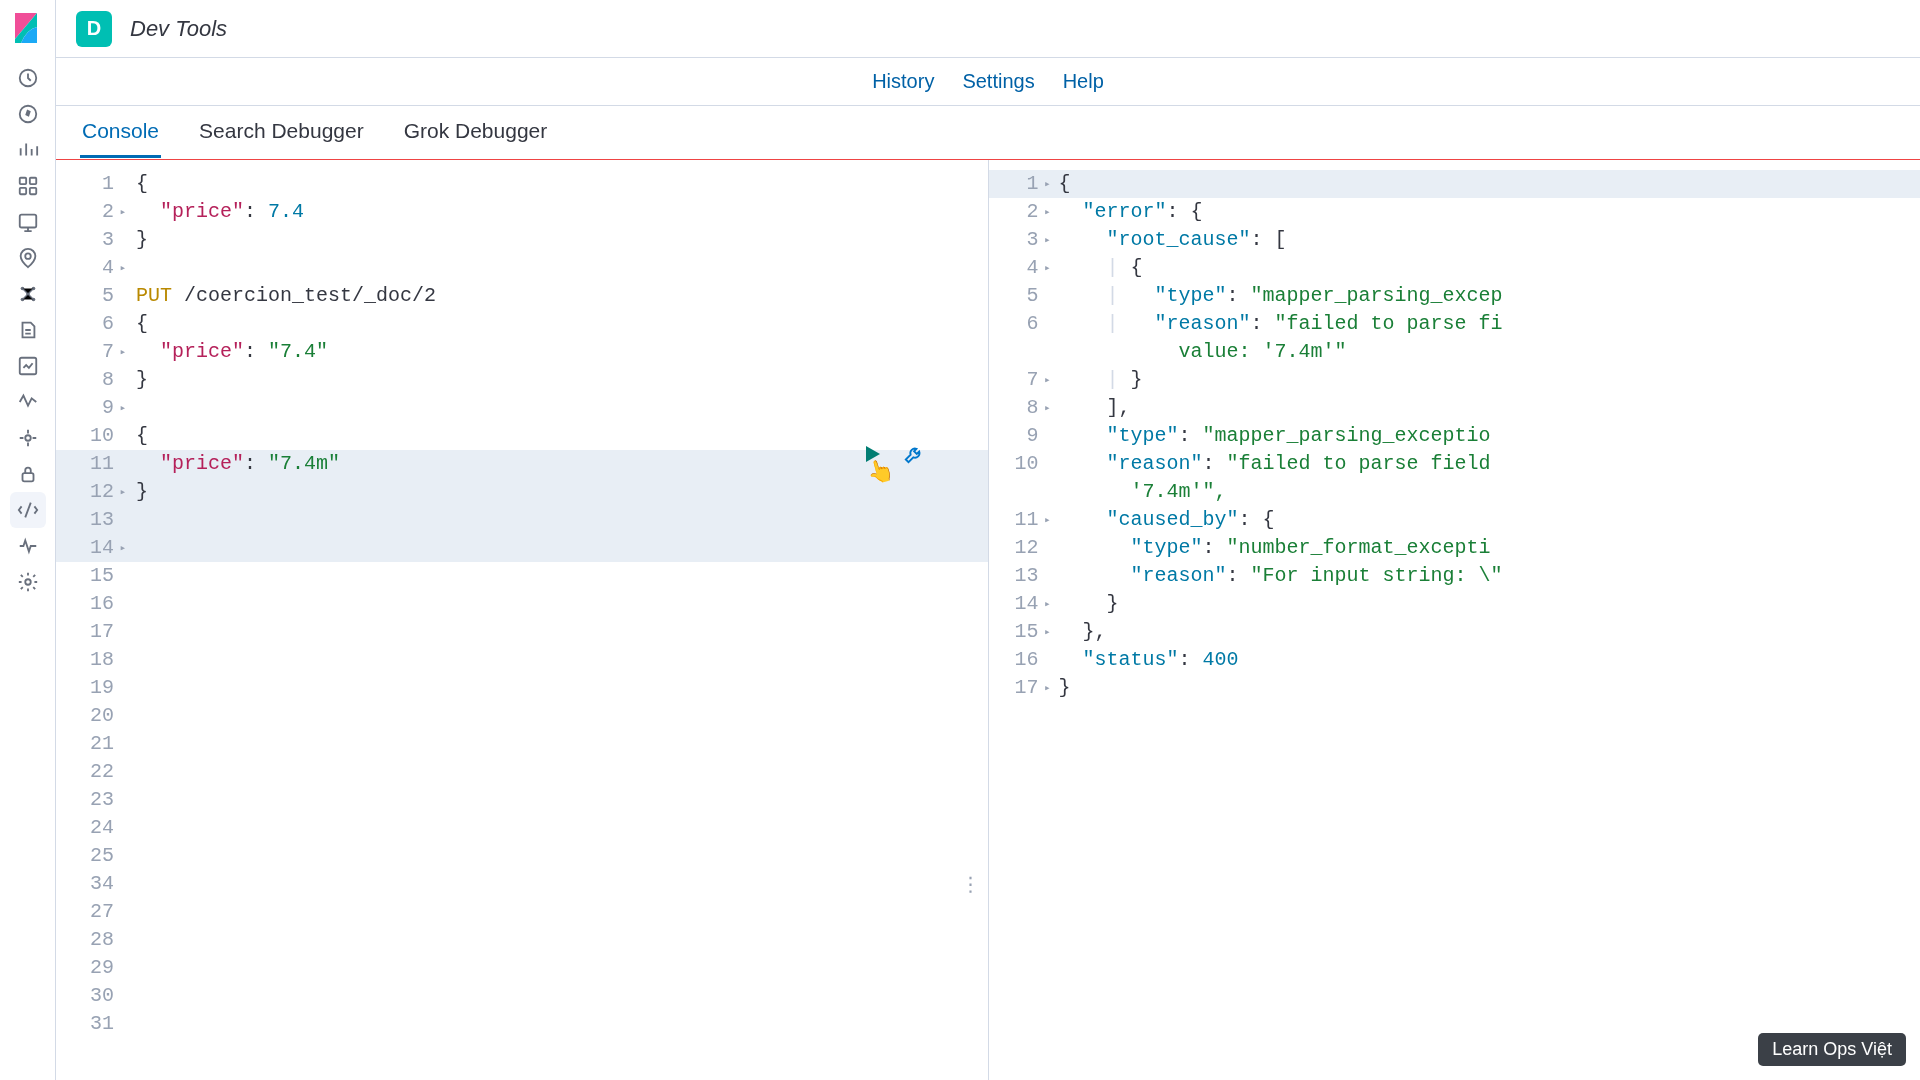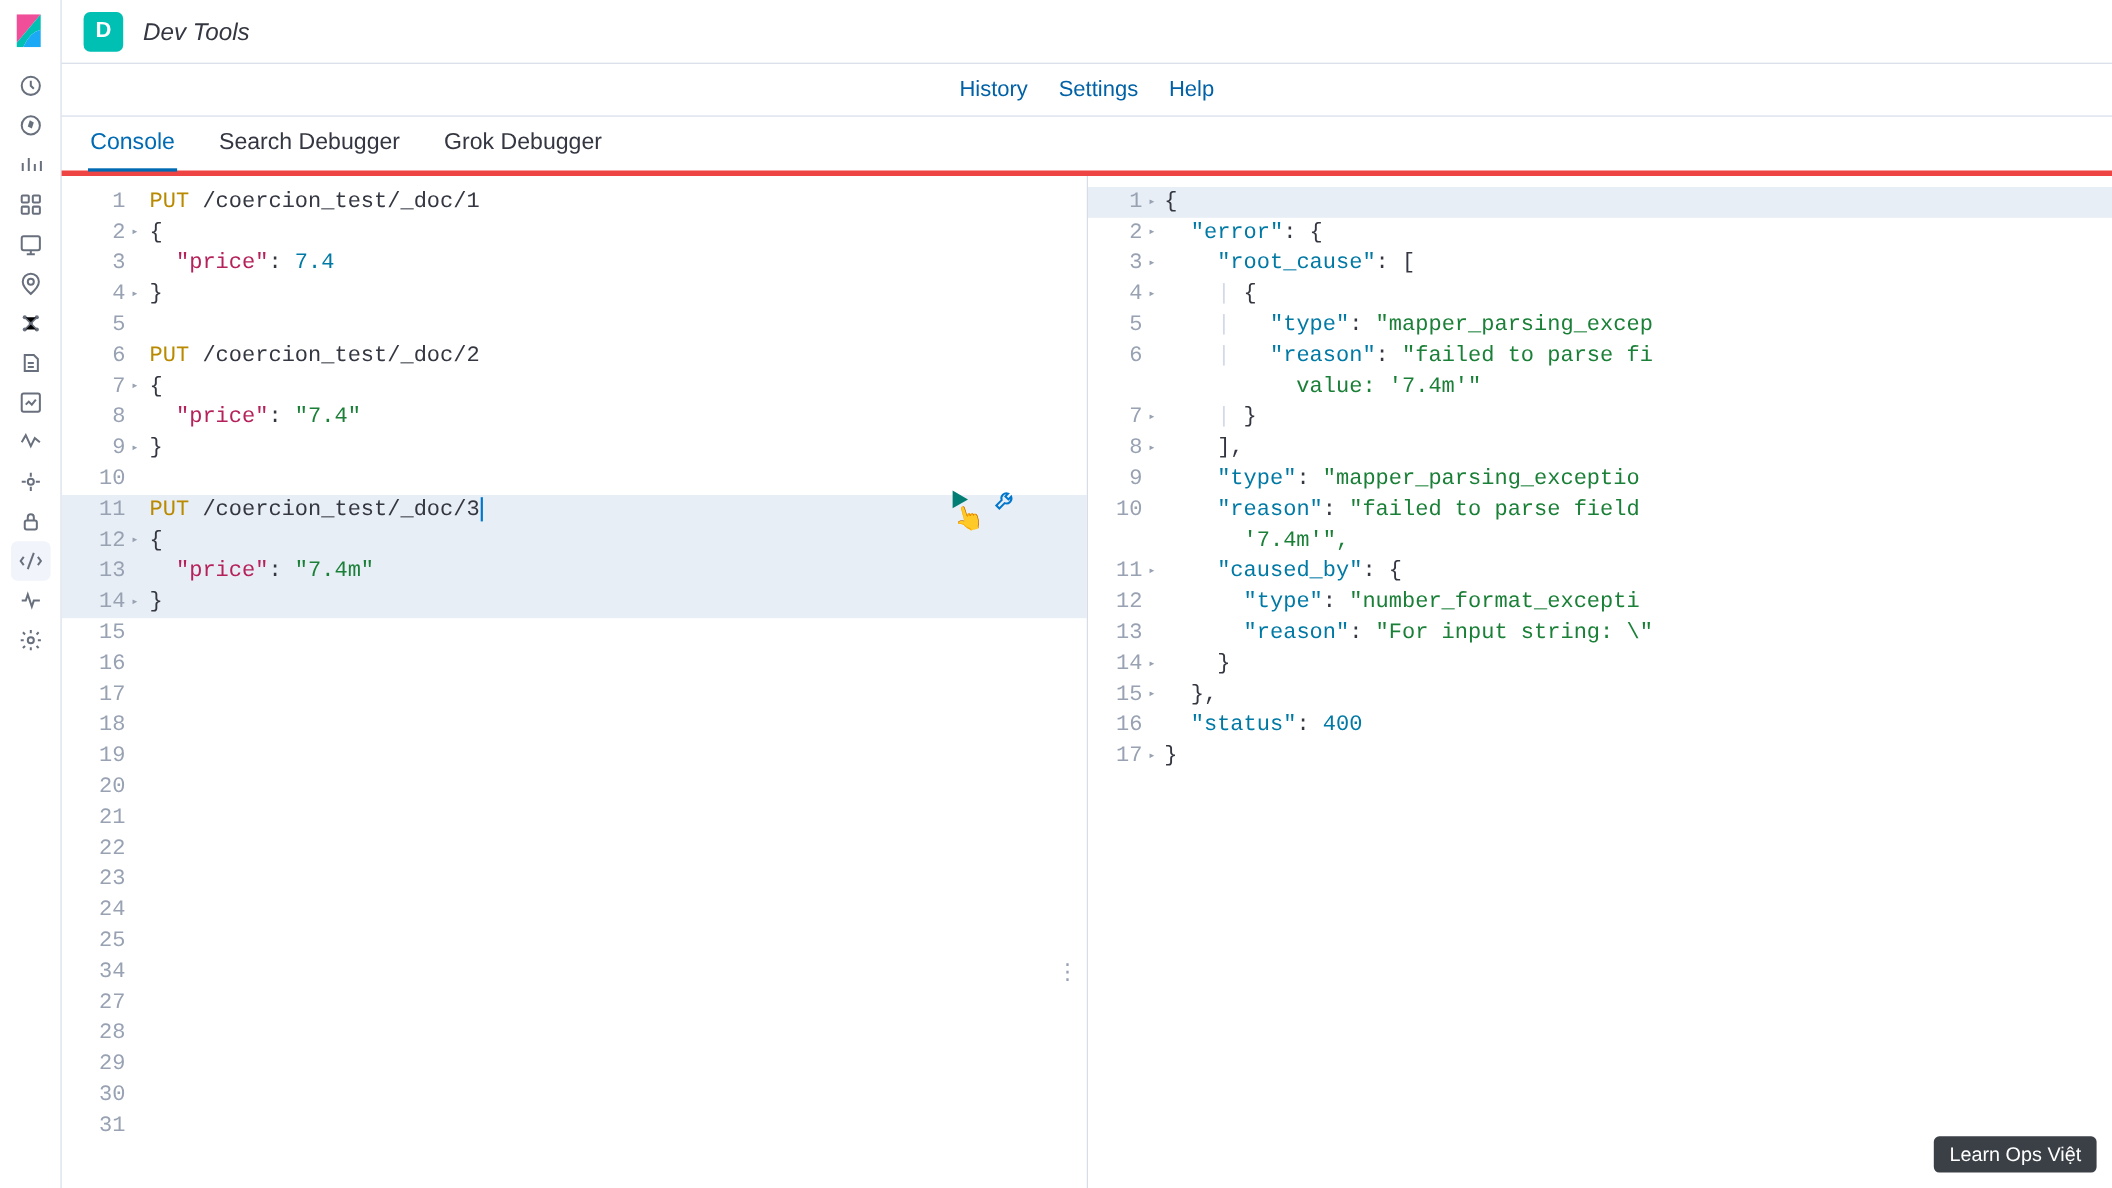--- a/index.html
+++ b/index.html
@@ -71,21 +71,21 @@
 .sublink {
   font-size: 20px;
   color: #0061a6;
   cursor: pointer;
 }
 .tabs-row {
   display: flex;
   align-items: center;
   padding: 0 24px;
   gap: 36px;
-  border-bottom: 5px solid #ef4444;
+  border-bottom: 1px solid #ef4444;
   height: 54px;
   text-align: center;
 }
 .tab {
   font-size: 21px;
   color: #343741;
   padding: 12px 2px;
   cursor: pointer;
   border-bottom: 3px solid transparent;
 }
@@ -371,31 +371,29 @@
             <div class="gutter-line">24</div>
             <div class="gutter-line">25</div>
             <div class="gutter-line">34</div>
             <div class="gutter-line">27</div>
             <div class="gutter-line">28</div>
             <div class="gutter-line">29</div>
             <div class="gutter-line">30</div>
             <div class="gutter-line">31</div>
           </div>
           <div class="code">
-            <div class="code-line"><span class="method-put">PUT</span><span class=""> /coercion_test/_doc/1</span></div>
             <div class="code-line"><span class="tok-punc">{</span></div>
             <div class="code-line"><span class="">  </span><span class="tok-key">"price"</span><span class="tok-punc">: </span><span class="tok-num">7.4</span></div>
             <div class="code-line"><span class="tok-punc">}</span></div>
             <div class="code-line"></div>
             <div class="code-line"><span class="method-put">PUT</span><span class=""> /coercion_test/_doc/2</span></div>
             <div class="code-line"><span class="tok-punc">{</span></div>
             <div class="code-line"><span class="">  </span><span class="tok-key">"price"</span><span class="tok-punc">: </span><span class="tok-str">"7.4"</span></div>
             <div class="code-line"><span class="tok-punc">}</span></div>
             <div class="code-line"></div>
-            <div class="code-line"><span class="method-put">PUT</span><span class=""> /coercion_test/_doc/3</span><span class="cursor-bar"></span></div>
             <div class="code-line"><span class="tok-punc">{</span></div>
             <div class="code-line"><span class="">  </span><span class="tok-key">"price"</span><span class="tok-punc">: </span><span class="tok-str">"7.4m"</span></div>
             <div class="code-line"><span class="tok-punc">}</span></div>
             <div class="code-line"></div>
             <div class="code-line"></div>
             <div class="code-line"></div>
             <div class="code-line"></div>
             <div class="code-line"></div>
             <div class="code-line"></div>
             <div class="code-line"></div>

